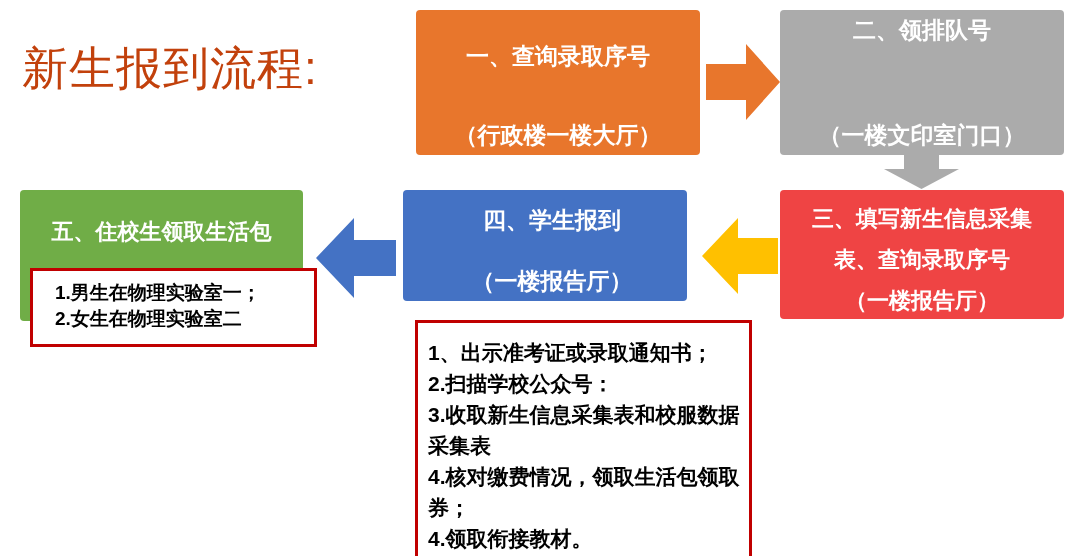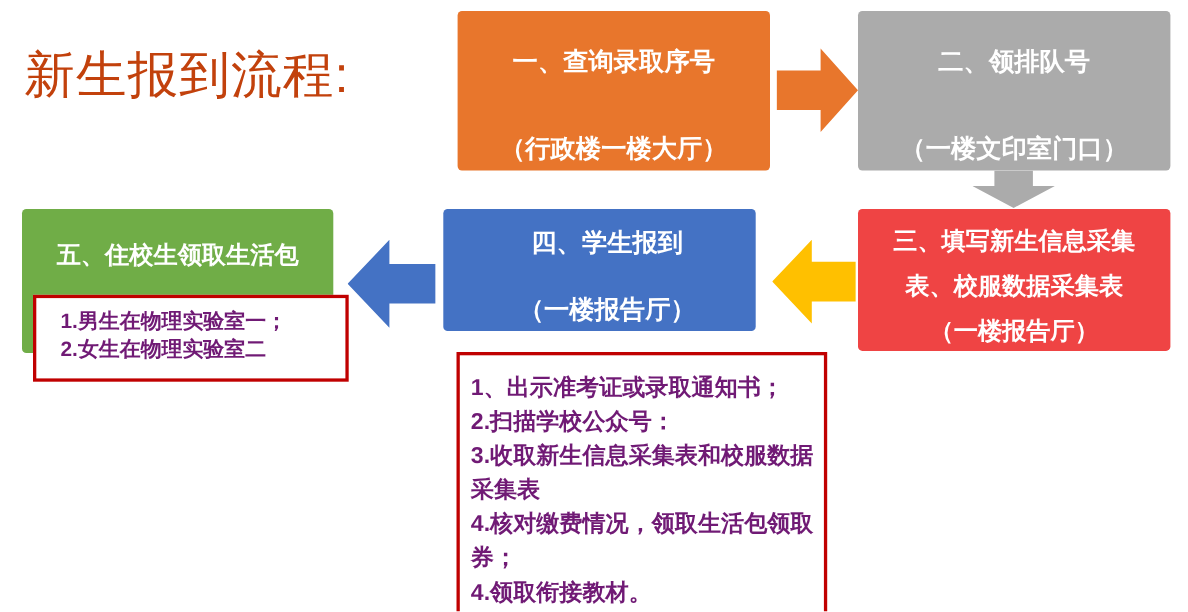--- a/index.html
+++ b/index.html
@@ -58,21 +58,20 @@
     background: #E8762C;
     padding-top: 26px;
     font-size: 23px;
     line-height: 40px;
   }
   
   #box-step2 {
     left: 780px; top: 10px;
     width: 284px; height: 145px;
     background: #ABABAB;
-    padding-top: 26px;
     font-size: 23px;
     line-height: 40px;
   }
   
   #box-step3 {
     left: 780px; top: 190px;
     width: 284px; height: 129px;
     background: #ef4444;
     padding-top: 11px;
     font-size: 22px;
@@ -97,21 +96,21 @@
     font-size: 22px;
     line-height: 36px;
   }
 
   
   .detail-panel {
     position: absolute;
     box-sizing: border-box;
     background: #ffffff;
     border: 3px solid #C00000;
-    color: #701a75;
+    color: #000000;
     font-weight: bold;
     text-align: left;
   }
   #detail-step4 {
     left: 415px; top: 290px;
     width: 337px; height: 253px;
     padding: 14px 8px 6px 10px;
     font-size: 21px;
     line-height: 31px;
     margin-top: 30px;
@@ -165,21 +164,21 @@
   </div>
 
   <div class="arrow" id="arrow-2-3">
     <svg viewBox="0 0 75 34" preserveAspectRatio="none" aria-hidden="true">
       <polygon points="20,0 55,0 55,14 75,14 37.5,34 0,14 20,14" fill="#ABABAB"></polygon>
     </svg>
   </div>
 
   <div class="step-box" id="box-step3">
     <span class="step-line">三、填写新生信息采集</span>
-    <span class="step-line">表、校服数据采集表</span>
+    <span class="step-line">表、查询录取序号</span>
     <span class="step-line">（一楼报告厅）</span>
   </div>
 
   <div class="arrow" id="arrow-3-4">
     <svg viewBox="0 0 76 80" preserveAspectRatio="none" aria-hidden="true">
       <polygon points="76,22 36,22 36,2 0,40 36,78 36,58 76,58" fill="#FFC000"></polygon>
     </svg>
   </div>
 
   <div class="step-box" id="box-step4">

